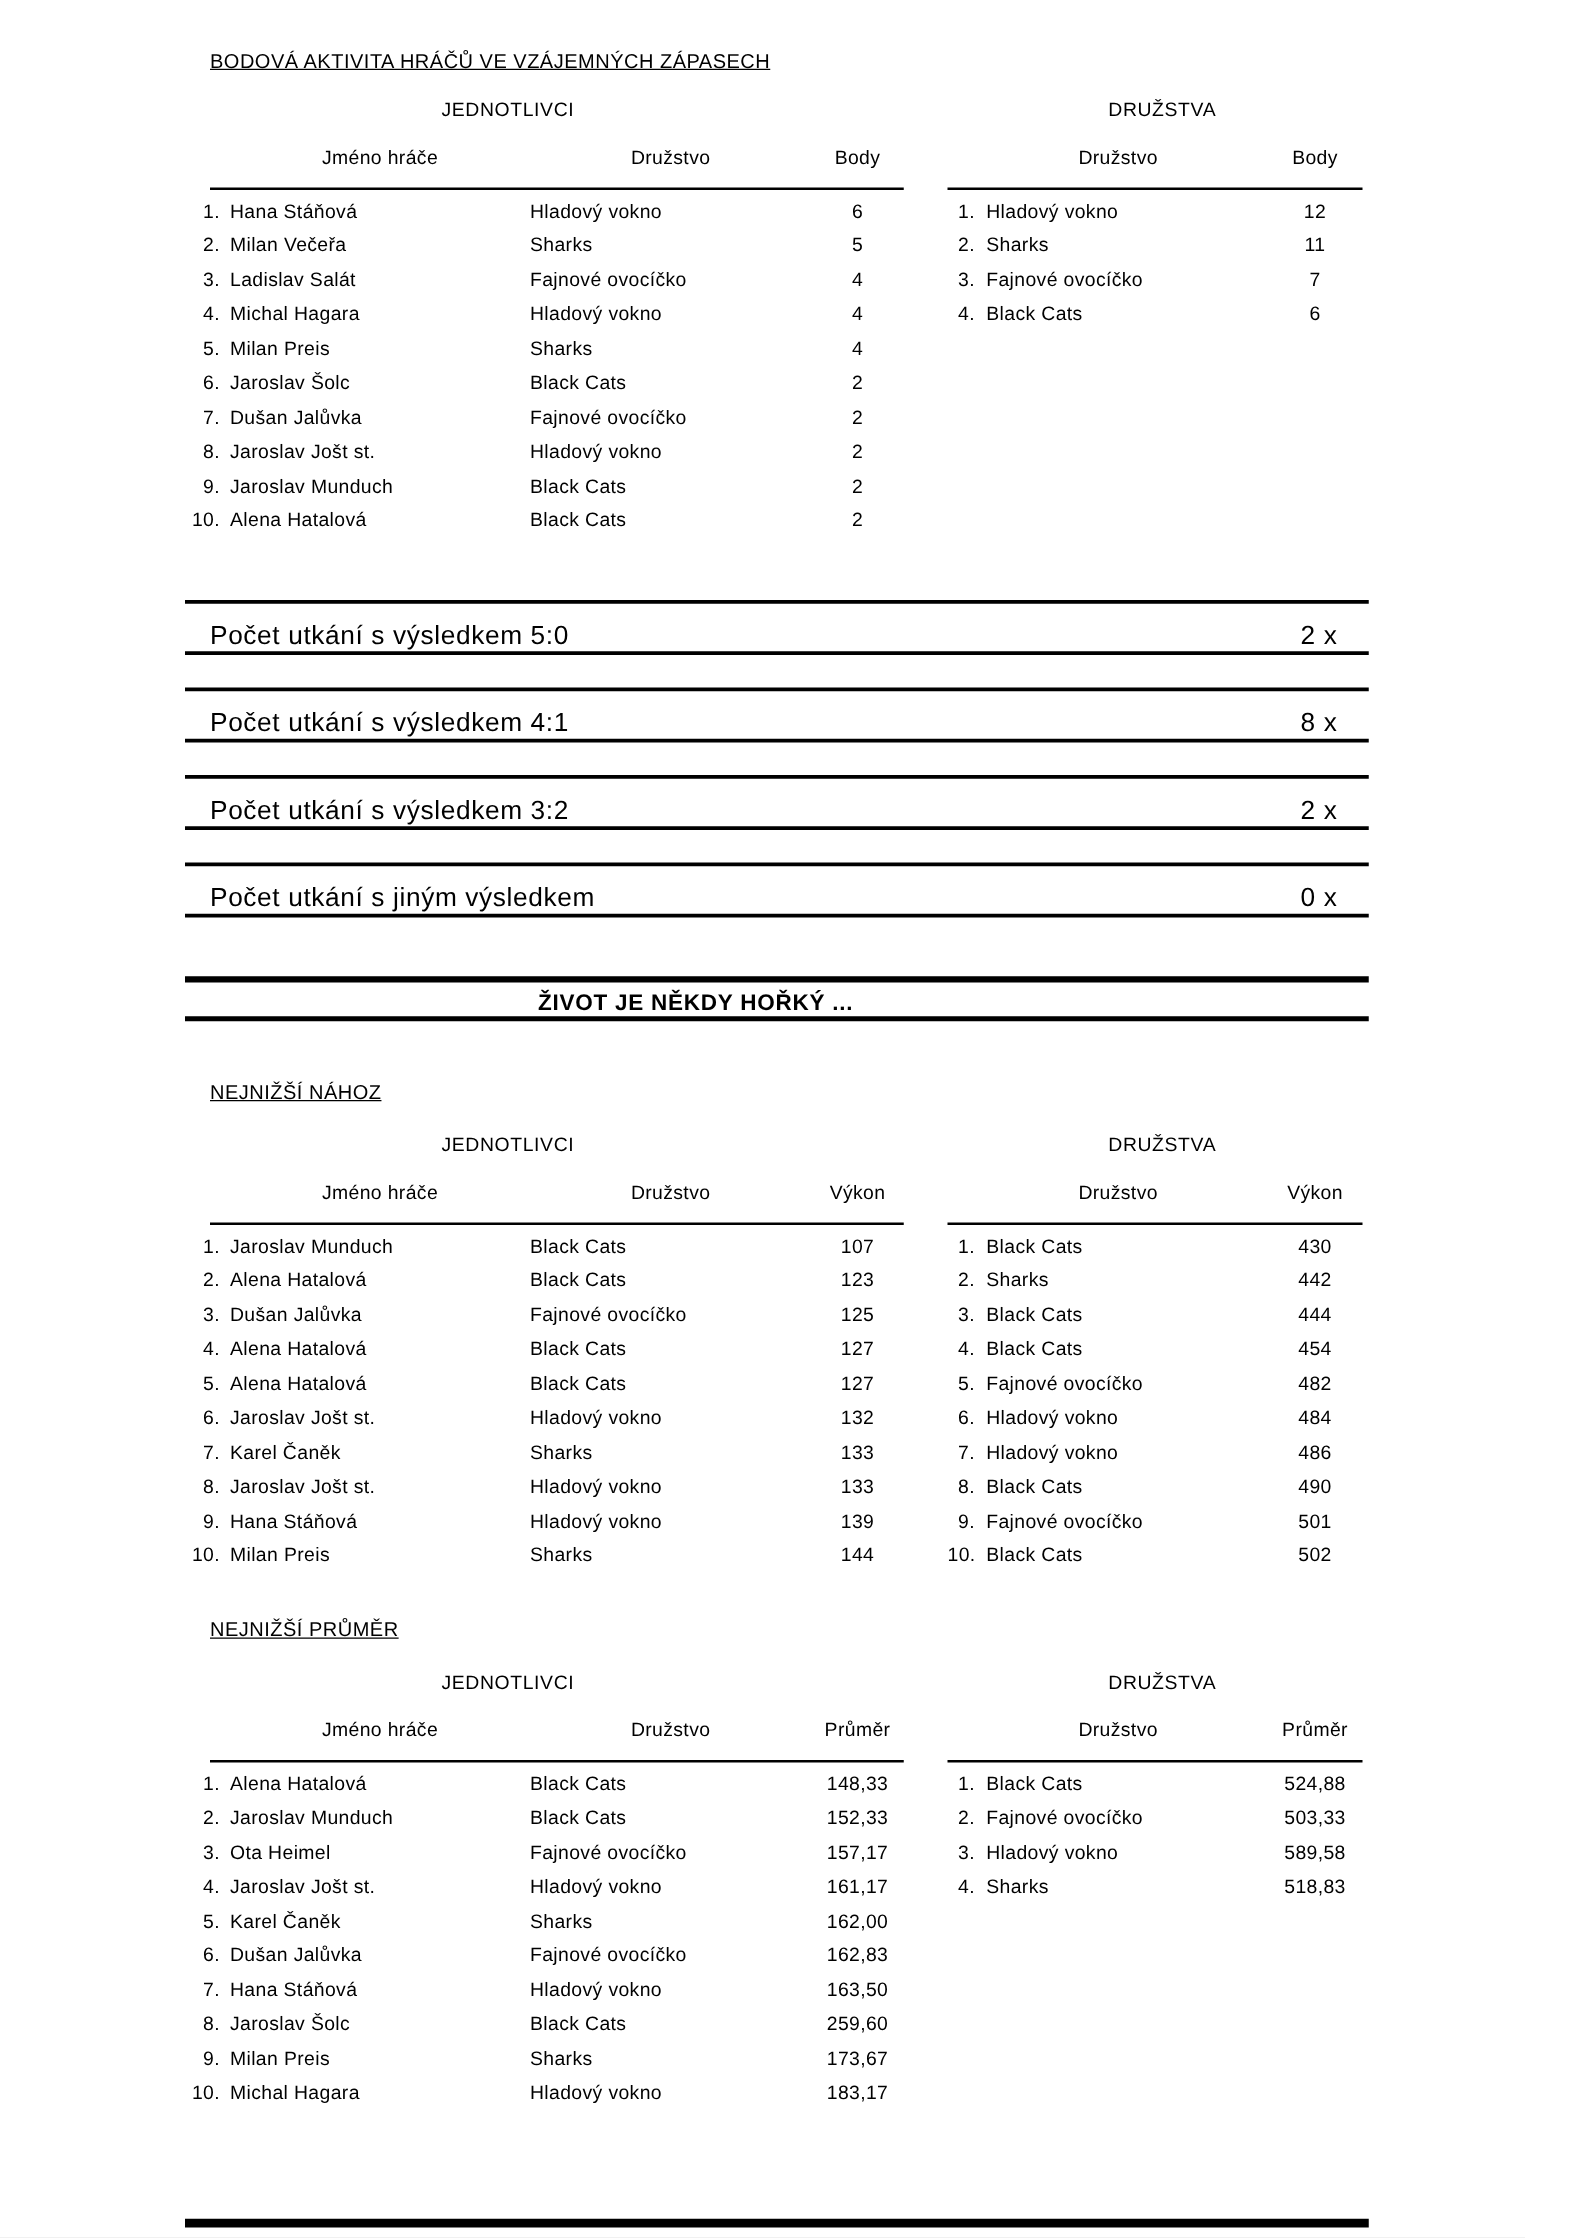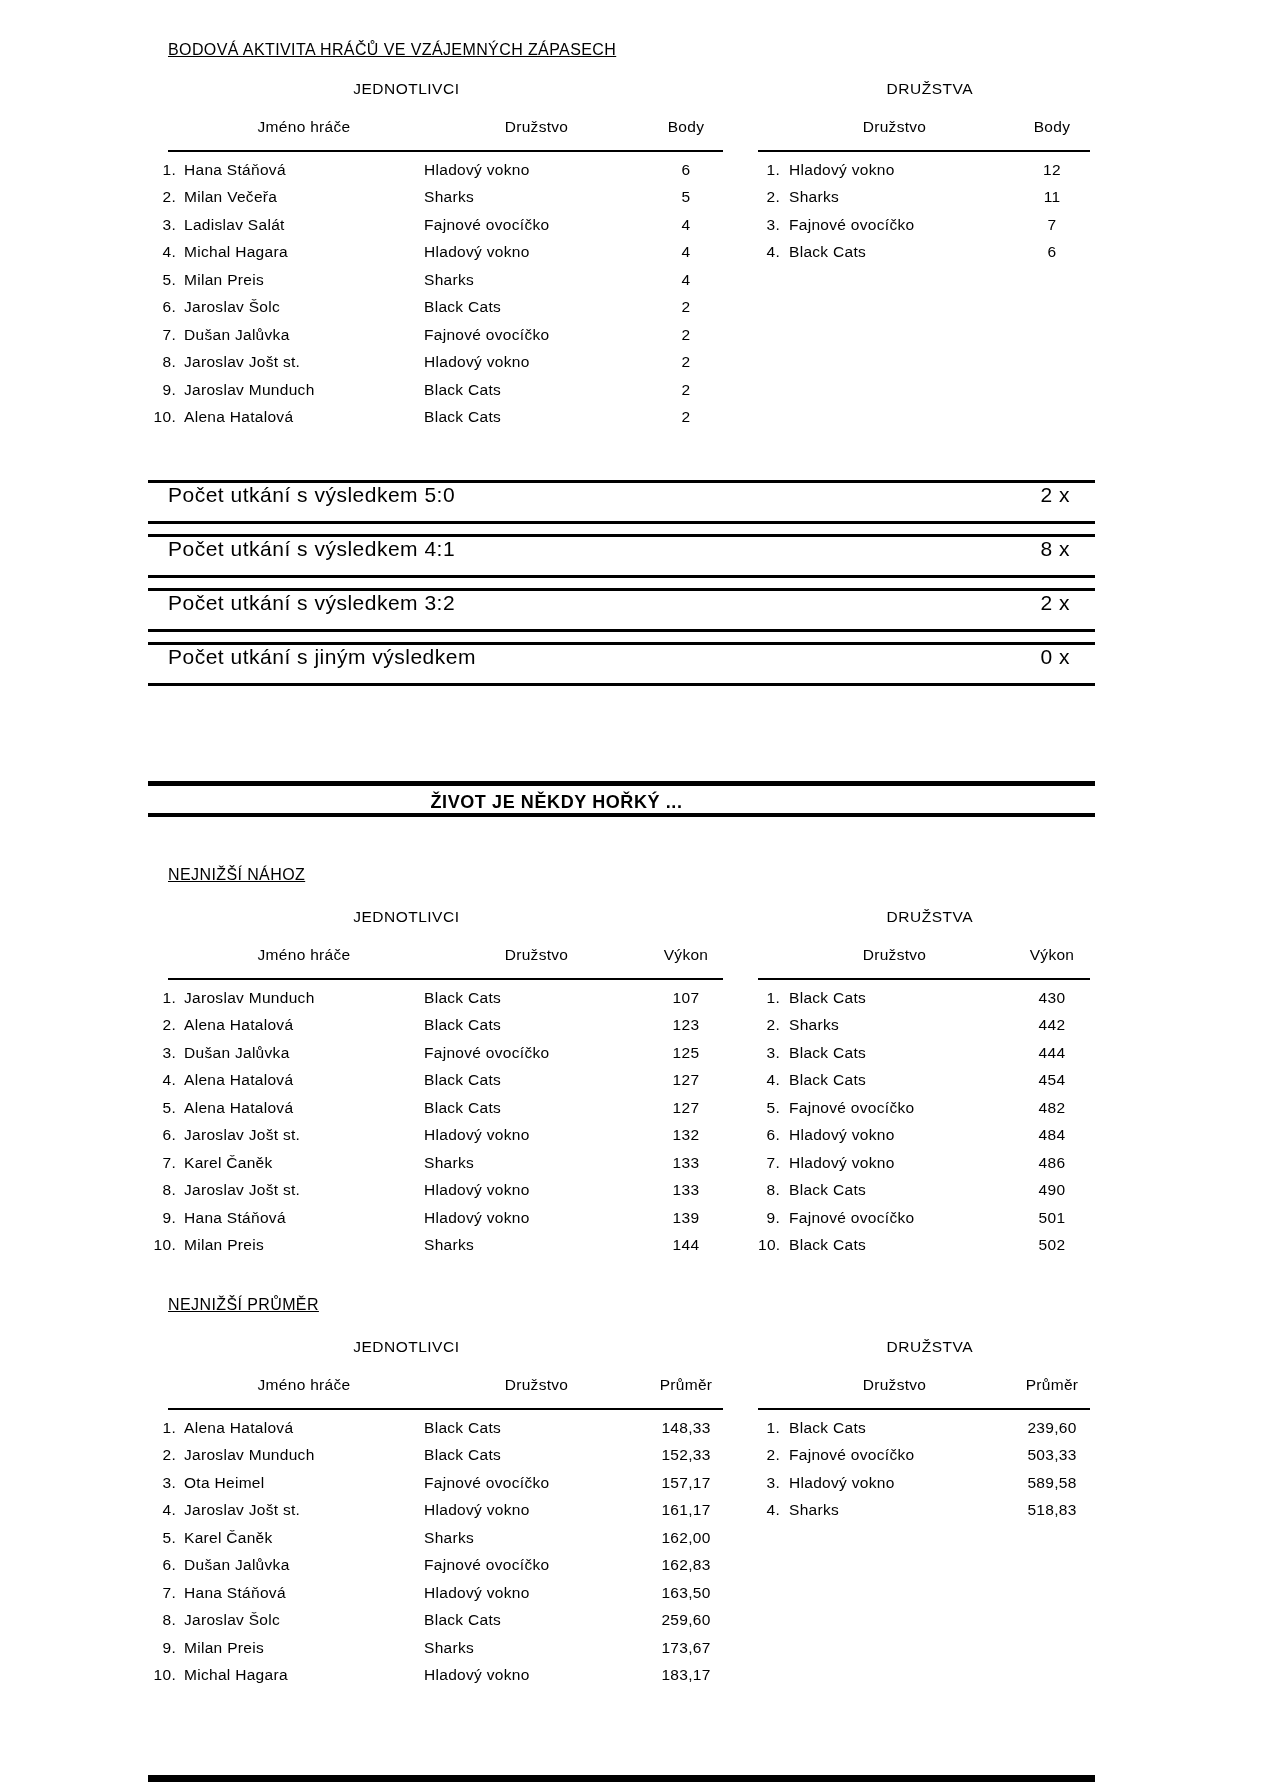--- a/index.html
+++ b/index.html
@@ -36,23 +36,23 @@
   .c-name{padding-left:8px;white-space:nowrap;}
   .c-team{padding-left:0;white-space:nowrap;}
   .rtable .c-team{padding-left:9px;}
   .c-val{text-align:center;}
   .h-name{text-align:center;padding-left:8px;}
   .h-team{text-align:center;}
   .rtable .h-team{text-align:center;}
   .h-val{text-align:center;}
 
   .bands{position:absolute;top:480px;left:0;width:947px;}
-  .band{display:flex;justify-content:space-between;align-items:flex-start;
+  .band{display:flex;justify-content:space-between;align-items:flex-end;
         height:38px;border-top:3px solid #000;border-bottom:3px solid #000;
-        padding:0 25px 0 20px;margin-bottom:10px;font-size:21px;letter-spacing:0.5px;}
+        padding:0 25px 0 20px;margin-bottom:26px;font-size:21px;letter-spacing:0.5px;}
   .band-label{white-space:nowrap;}
   .band-value{white-space:nowrap;}
 
   .divider{position:absolute;top:781px;left:0;width:947px;
            border-top:5px solid #000;border-bottom:4px solid #000;
            height:36px;line-height:32px;text-align:center;
            font-size:18px;font-weight:bold;letter-spacing:0.6px;
            padding-right:130px;box-sizing:border-box;}
 
   .bottom-rule{position:absolute;top:1775px;left:0;width:947px;height:7px;background:#000;}
@@ -470,21 +470,21 @@
             <div></div>
             <div class="h-team">Družstvo</div>
             <div class="h-val">Průměr</div>
           </div>
           <div class="hrule-r"></div>
           <div class="tbody">
 
               <div class="trow rgrid">
                 <div class="c-rank">1.</div>
                 <div class="c-team">Black Cats</div>
-                <div class="c-val">239,60</div>
+                <div class="c-val">524,88</div>
               </div>
 
               <div class="trow rgrid">
                 <div class="c-rank">2.</div>
                 <div class="c-team">Fajnové ovocíčko</div>
                 <div class="c-val">503,33</div>
               </div>
 
               <div class="trow rgrid">
                 <div class="c-rank">3.</div>

